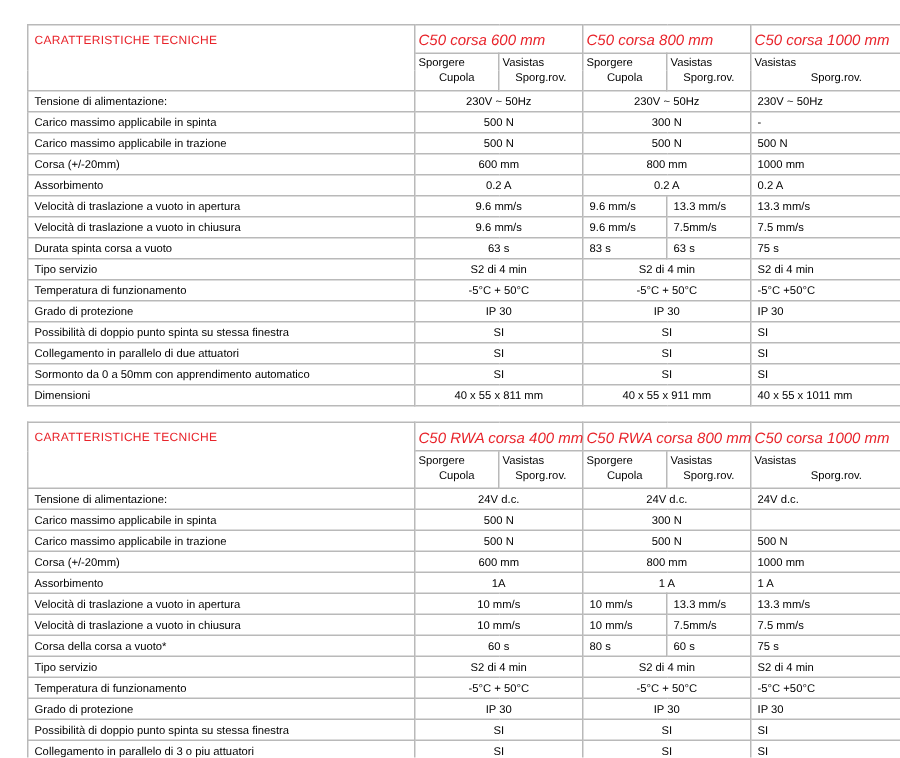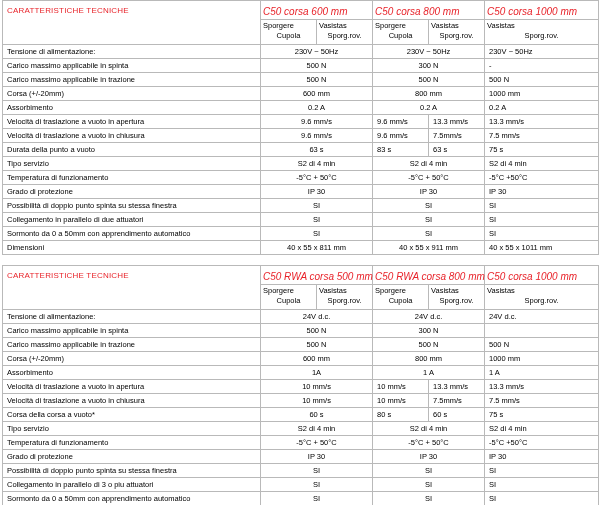--- a/index.html
+++ b/index.html
@@ -13,21 +13,21 @@
     font-family: "Liberation Sans", sans-serif;
     font-size: 7.5px;
     color: #000000;
     overflow: hidden;
   }
   .page {
     width: 600px;
     height: 428px;
     position: relative;
     box-sizing: border-box;
-    padding: 0;
+    padding: 16px;
   }
   table.spec {
     border-collapse: collapse;
     width: 596px;
     margin: 0 2px;
     table-layout: fixed;
   }
   table.spec td, table.spec th {
     border: 1px solid #b9b9b9;
     padding: 0;
@@ -159,21 +159,21 @@
           <td class="val left">13.3 mm/s</td>
         </tr>
         <tr>
           <td class="label-cell">Velocità di traslazione a vuoto in chiusura</td>
           <td class="val center" colspan="2">9.6 mm/s</td>
           <td class="val left">9.6 mm/s</td>
           <td class="val left">7.5mm/s</td>
           <td class="val left">7.5 mm/s</td>
         </tr>
         <tr>
-          <td class="label-cell">Durata della punto a vuoto</td>
+          <td class="label-cell">Durata spinta corsa a vuoto</td>
           <td class="val center" colspan="2">63 s</td>
           <td class="val left">83 s</td>
           <td class="val left">63 s</td>
           <td class="val left">75 s</td>
         </tr>
         <tr>
           <td class="label-cell">Tipo servizio</td>
           <td class="val center" colspan="2">S2 di 4 min</td>
           <td class="val center" colspan="2">S2 di 4 min</td>
           <td class="val left">S2 di 4 min</td>
@@ -224,21 +224,21 @@
       <col class="c0">
         <col class="c1">
         <col class="c2">
         <col class="c3">
         <col class="c4">
         <col class="c5">
     </colgroup>
     <tbody>
         <tr>
           <td class="title-cell" rowspan="3">CARATTERISTICHE TECNICHE</td>
-          <td class="grp-head" colspan="2">C50 RWA corsa 500 mm</td>
+          <td class="grp-head" colspan="2">C50 RWA corsa 400 mm</td>
           <td class="grp-head" colspan="2">C50 RWA corsa 800 mm</td>
           <td class="grp-head" colspan="1">C50 corsa 1000 mm</td>
         </tr>
         <tr>
           <td class="sub-head" style="border-bottom: none;">Sporgere</td>
           <td class="sub-head" style="border-bottom: none;">Vasistas</td>
           <td class="sub-head" style="border-bottom: none;">Sporgere</td>
           <td class="sub-head" style="border-bottom: none;">Vasistas</td>
           <td class="sub-head" style="border-bottom: none;">Vasistas</td>
         </tr>

